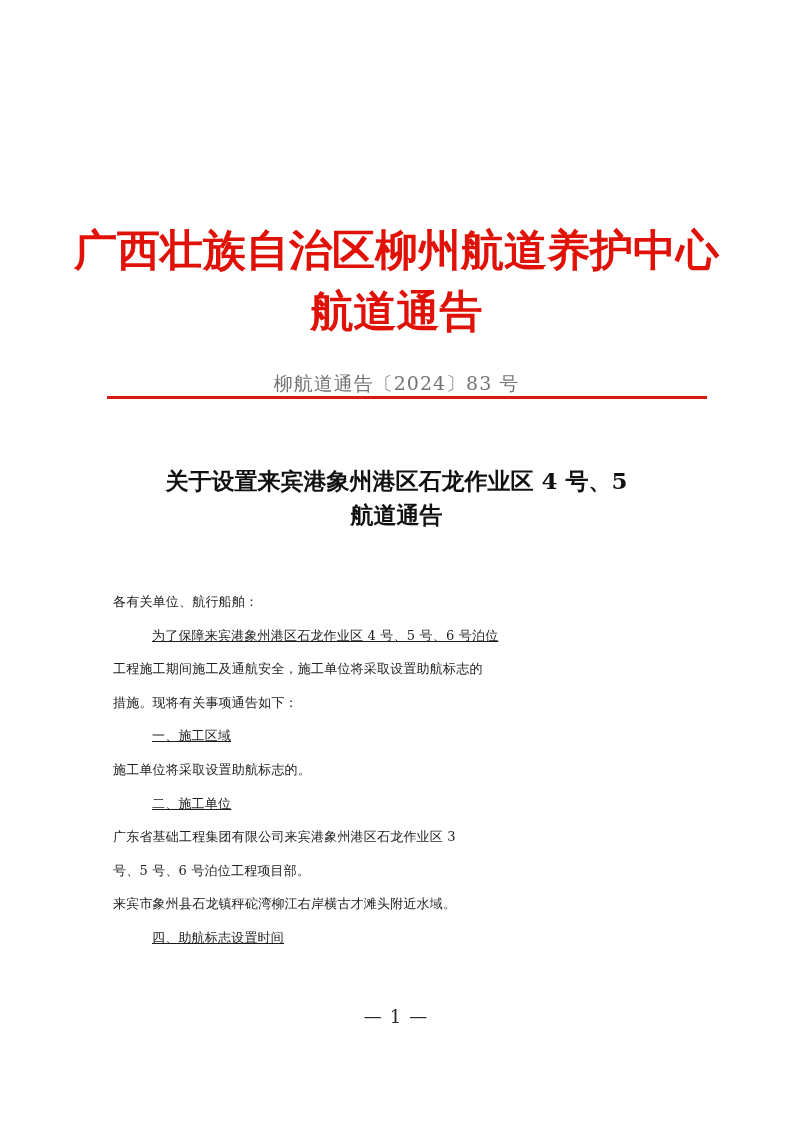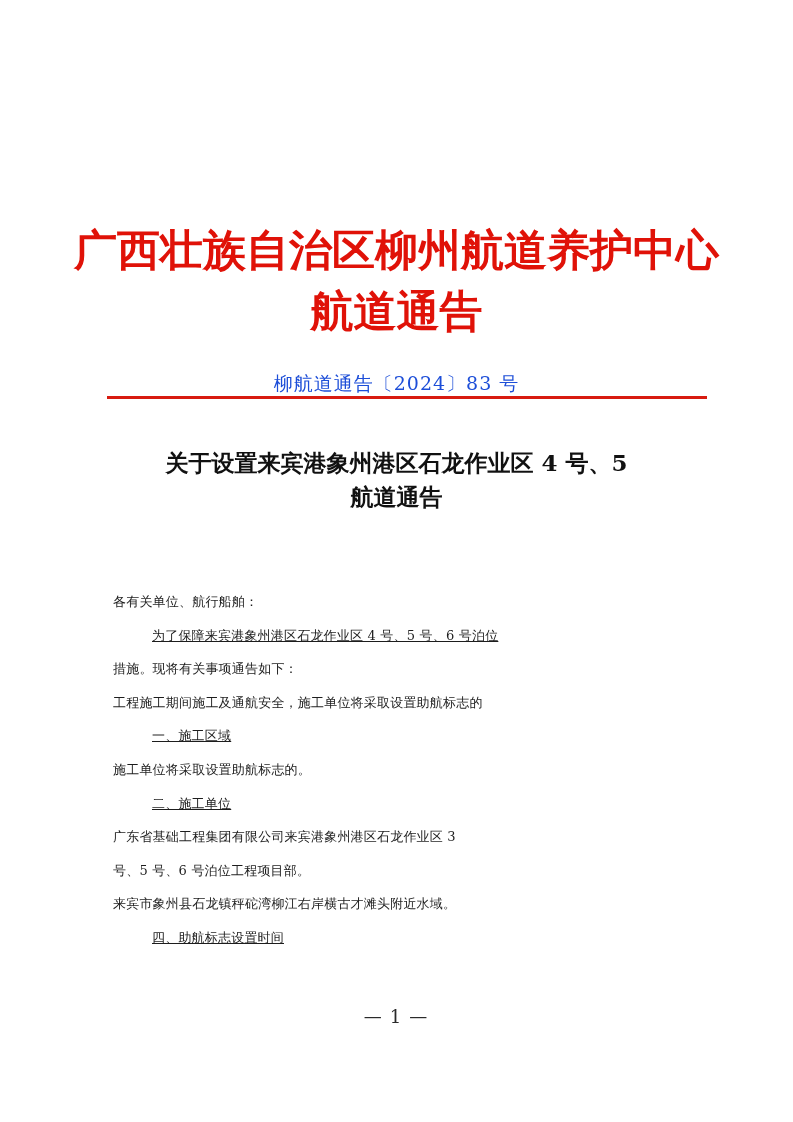--- a/index.html
+++ b/index.html
@@ -44,40 +44,40 @@
 
   
   .doc-number {
     position: absolute;
     left: 0;
     top: 371px;
     width: 793px;
     text-align: center;
     font-family: "DejaVu Serif", "Liberation Serif", serif;
     font-size: 19px;
-    color: #1d4ed8;
+    color: #737373;
     letter-spacing: 1px;
     white-space: nowrap;
   }
 
   
   .red-rule {
     position: absolute;
     left: 107px;
     top: 396px;
     width: 600px;
     height: 3px;
     background: #d81b10;
   }
 
   
   .subject-title {
     position: absolute;
     left: 96px;
-    top: 446px;
+    top: 464px;
     width: 601px;
     text-align: center;
     font-family: "DejaVu Serif", "Liberation Serif", serif;
     font-weight: 700;
     font-size: 23px;
     color: #111111;
     line-height: 34px;
   }
   .subject-line { white-space: nowrap; }
 
@@ -129,22 +129,22 @@
   <div class="subject-title">
     <div class="subject-line">关于设置来宾港象州港区石龙作业区 4 号、5</div>
     <div class="subject-line">航道通告</div>
   </div>
 
   <div class="body-block">
 
     <div class="body-line">各有关单位、航行船舶：</div>
 
     <div class="body-line indent-1">为了保障来宾港象州港区石龙作业区 4 号、5 号、6 号泊位</div>
+    <div class="body-line">工程施工期间施工及通航安全，施工单位将采取设置助航标志的</div>
     <div class="body-line">措施。现将有关事项通告如下：</div>
-    <div class="body-line">工程施工期间施工及通航安全，施工单位将采取设置助航标志的</div>
 
     <div class="body-line indent-1">一、施工区域</div>
     <div class="body-line">施工单位将采取设置助航标志的。</div>
 
     <div class="body-line indent-1">二、施工单位</div>
     <div class="body-line">广东省基础工程集团有限公司来宾港象州港区石龙作业区 3</div>
     <div class="body-line">号、5 号、6 号泊位工程项目部。</div>
 
     <div class="body-line">来宾市象州县石龙镇秤砣湾柳江右岸横古才滩头附近水域。</div>
 

